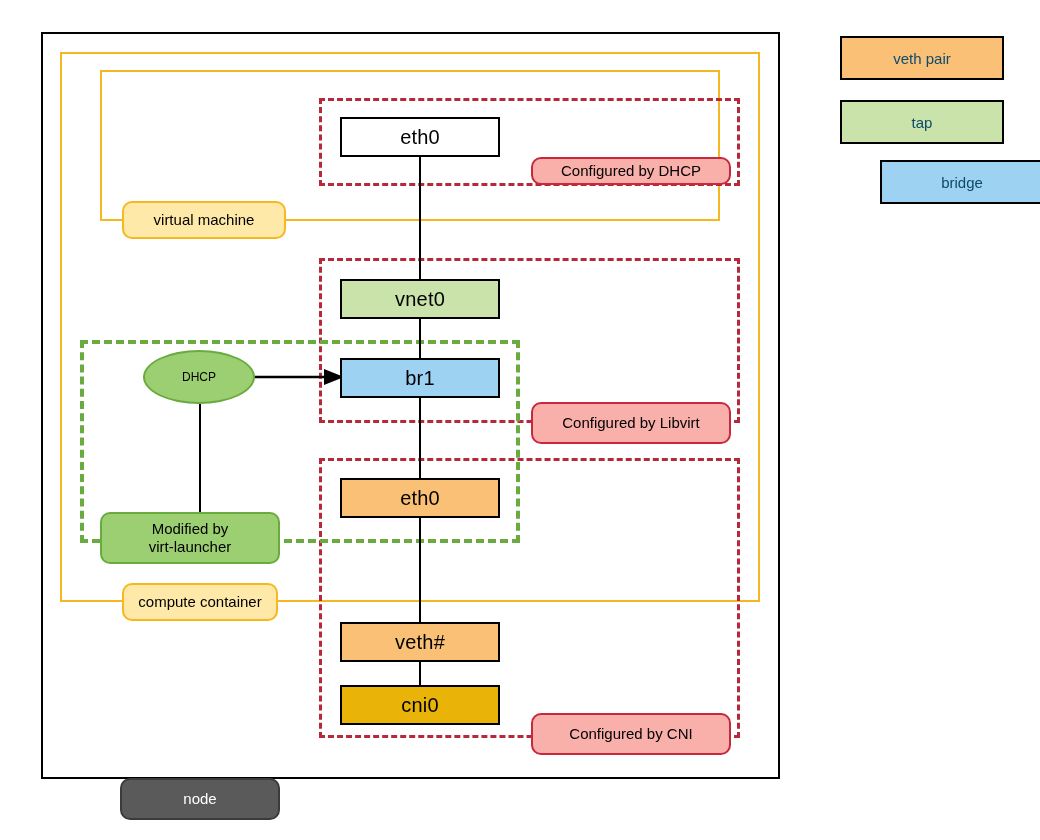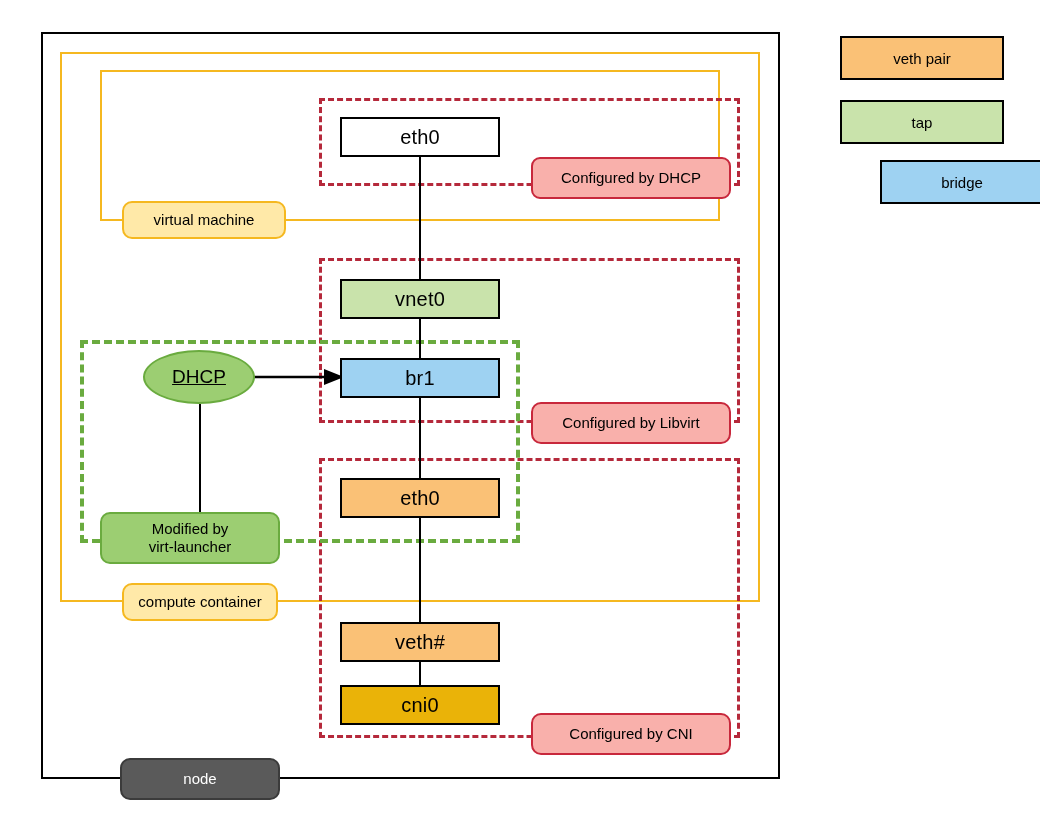--- a/index.html
+++ b/index.html
@@ -54,43 +54,43 @@
     border: 2.5px solid #c8283c;
   }
   .pill-green {
     background: #9cce72;
     border: 2px solid #6aab3f;
   }
   .pill-dark {
     background: #5a5a5a;
     border: 2px solid #3b3b3b;
     color: #ffffff;
+    margin-top: 20px;
   }
 
   
   .ellipse {
     border-radius: 50%;
     background: #9cce72;
     border: 2px solid #6aab3f;
     display: flex;
     align-items: center;
     justify-content: center;
-    font-size: 19px;
+    font-size: 12px;
     color: #000000;
-    text-decoration: underline;
   }
 
   
   .legend-item {
     border: 2.5px solid #000000;
     display: flex;
     align-items: center;
     justify-content: center;
     font-size: 15px;
-    color: #000000;
+    color: #0c4a6e;
   }
 
   
   .dashed-red {
     border: 3px dashed #b5293b;
     background: transparent;
   }
   .dashed-green {
     border: 4px dashed #6aab3f;
     background: transparent;
@@ -176,21 +176,21 @@
   </div>
 
   <div class="abs pill pill-yellow" style="left:122px; top:583px; width:156px; height:38px;">
     <span>compute container</span>
   </div>
 
   <div class="abs pill pill-dark" style="left:120px; top:758px; width:160px; height:42px;">
     <span>node</span>
   </div>
 
-  <div class="abs pill pill-red" style="left:531px; top:157px; width:200px; height:42px;border-radius:9px;">
+  <div class="abs pill pill-red" style="left:531px; top:157px; width:200px; height:28px;">
     <span>Configured by DHCP</span>
   </div>
 
   <div class="abs pill pill-red" style="left:531px; top:402px; width:200px; height:42px;">
     <span>Configured by Libvirt</span>
   </div>
 
   <div class="abs pill pill-red" style="left:531px; top:713px; width:200px; height:42px;">
     <span>Configured by CNI</span>
   </div>

